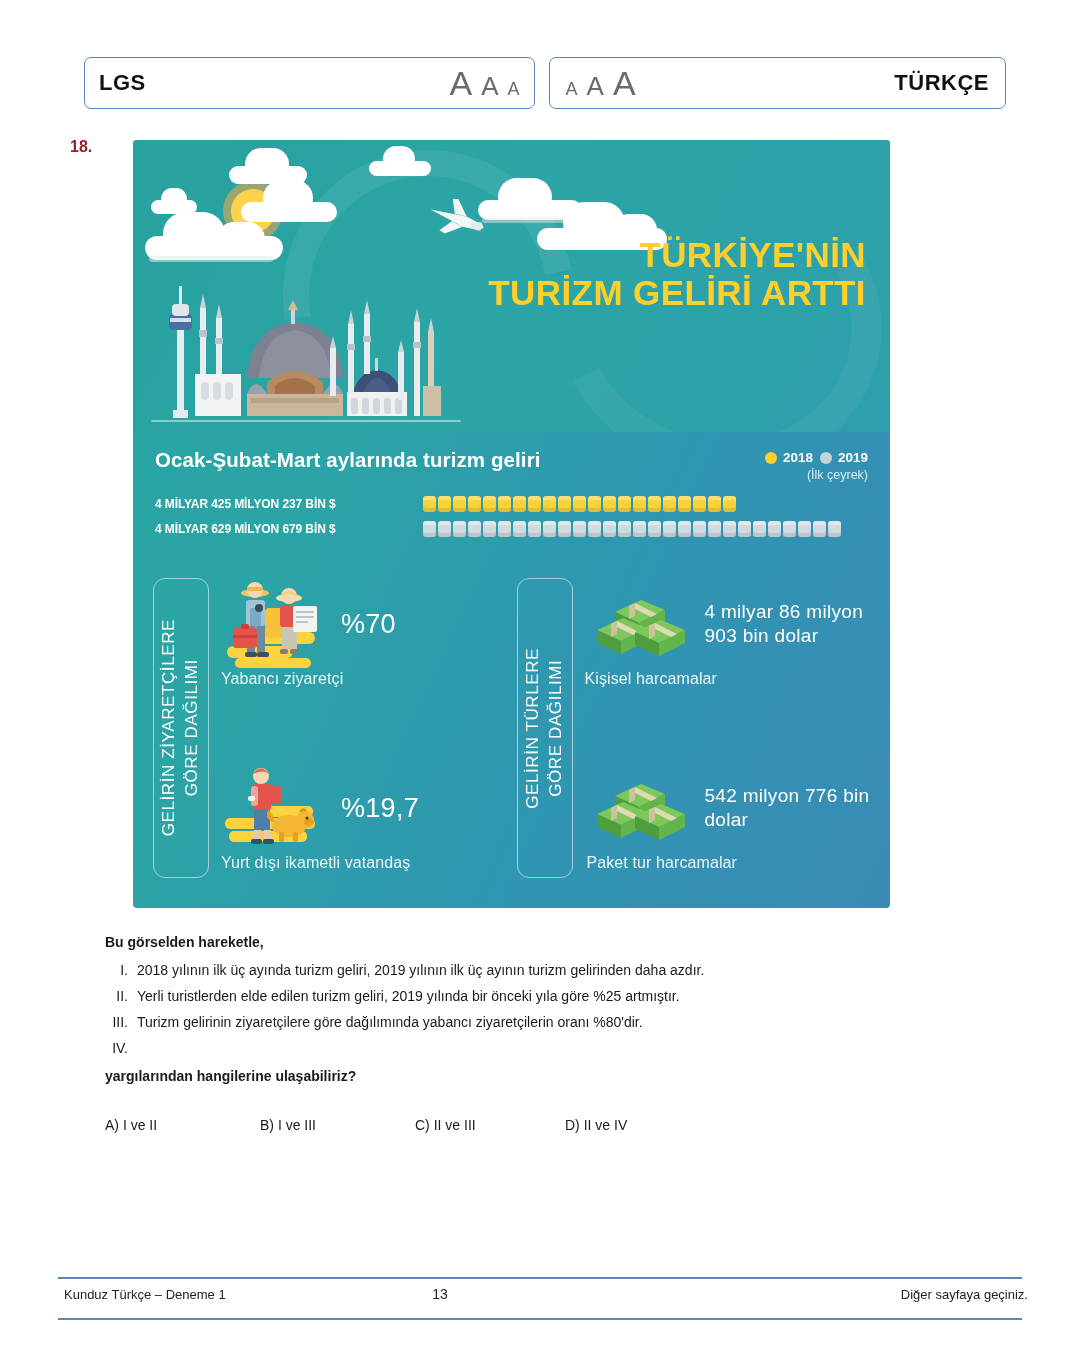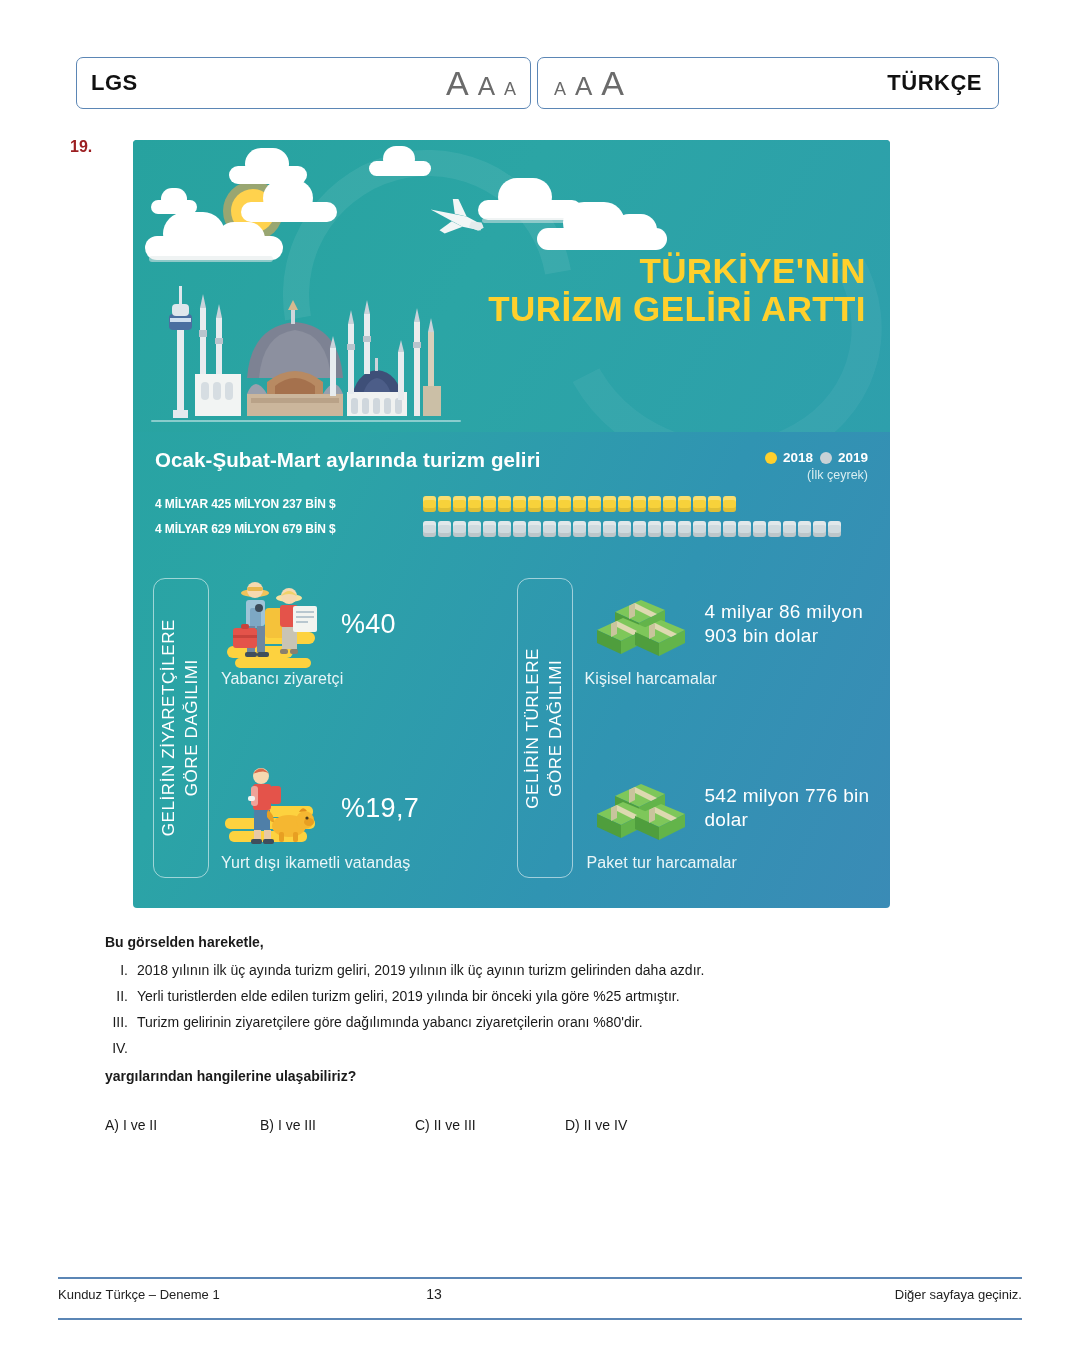--- a/index.html
+++ b/index.html
@@ -24,20 +24,21 @@
     gap: 6px;
   }
   .hdr-box {
     border: 1.6px solid #5b86b5;
     border-radius: 7px;
     height: 52px;
     display: flex;
     align-items: center;
     background: #fff;
     position: relative;
+    margin-left: 8px;
   }
   .hdr-left  { width: 455px; padding: 0 14px; }
   .hdr-right { width: 462px; padding: 0 16px; }
 
   .exam-code {
     font-size: 22px;
     font-weight: bold;
     letter-spacing: .5px;
     color: #111;
   }
@@ -132,21 +133,21 @@
   }
 
   
   .skyline { position: absolute; left: 22px; bottom: 4px; width: 300px; height: 150px; }
   .sky-ground {
     position: absolute; left: -4px; bottom: 6px; width: 310px; height: 2px;
     background: rgba(255,255,255,.45); border-radius: 2px;
   }
 
   .hero-txt {
-    position: absolute; right: 24px; top: 112px;
+    position: absolute; right: 24px; top: 96px;
     width: 420px; text-align: right;
   }
   .title-l1, .title-l2 {
     font-weight: bold;
     color: #ffd02c;
     letter-spacing: .4px;
     line-height: 1.08;
   }
   .title-l1 { font-size: 35px; }
   .title-l2 { font-size: 35px; }
@@ -255,21 +256,21 @@
   
   .footer-line {
     position: absolute; left: 58px; top: 1277px;
     width: 964px; height: 2px; background: #5b86b5;
   }
   .footer-line2 {
     position: absolute; left: 58px; top: 1318px;
     width: 964px; height: 2px; background: #5b86b5;
   }
   .footer {
-    position: absolute; left: 58px; top: 1286px; width: 964px;
+    position: absolute; left: 64px; top: 1286px; width: 964px;
     display: flex; align-items: center;
     font-size: 13px; color: #222;
   }
   .f-left { }
   .f-center { margin: 0 auto; font-weight: normal; font-size: 14px; }
   .f-right { margin-left: auto; padding-left: 40px; }
 </style>
 </head>
 <body>
 
@@ -287,21 +288,21 @@
     <div class="hdr-box hdr-right">
       <span class="font-ctrl inc">
         <span class="fa3">A</span>
         <span class="fa2">A</span>
         <span class="fa1">A</span>
       </span>
       <span class="subject-name">TÜRKÇE</span>
     </div>
   </div>
 
-  <div class="q-num">19.</div>
+  <div class="q-num">18.</div>
 
   <div class="info">
 
     <div class="hero">
       <div class="hero-bg"></div>
       <div class="swoosh"></div>
       <div class="swoosh2"></div>
 
       <div class="sun-glow"></div>
       <div class="sun"></div>
@@ -541,21 +542,21 @@
                   <rect x="59" y="27" width="18" height="22" rx="3" fill="#e4534a"></rect>
                   <rect x="61" y="49" width="15" height="22" fill="#c9c4b4"></rect>
                   <rect x="59" y="71" width="8" height="5" rx="2" fill="#8a7f6d"></rect>
                   <rect x="69" y="71" width="8" height="5" rx="2" fill="#8a7f6d"></rect>
                   <rect x="72" y="28" width="24" height="26" rx="2" fill="#f2f4f0"></rect>
                   <rect x="75" y="33" width="18" height="2" fill="#b8c7cf"></rect>
                   <rect x="75" y="38" width="18" height="2" fill="#b8c7cf"></rect>
                   <rect x="75" y="43" width="12" height="2" fill="#b8c7cf"></rect>
                 </svg>
               </div>
-              <div class="pvalue">%40</div>
+              <div class="pvalue">%70</div>
             </div>
             <div class="pcap">Yabancı ziyaretçi</div>
           </div>
 
           <div class="pitem">
             <div class="pitem-row">
               <div class="pfig">
                 <svg viewBox="0 0 110 92" width="110" height="92">
                   <rect x="4" y="56" width="56" height="11" rx="5" fill="#fdd23f"></rect>
                   <rect x="34" y="44" width="58" height="11" rx="5" fill="#fdd23f"></rect>

